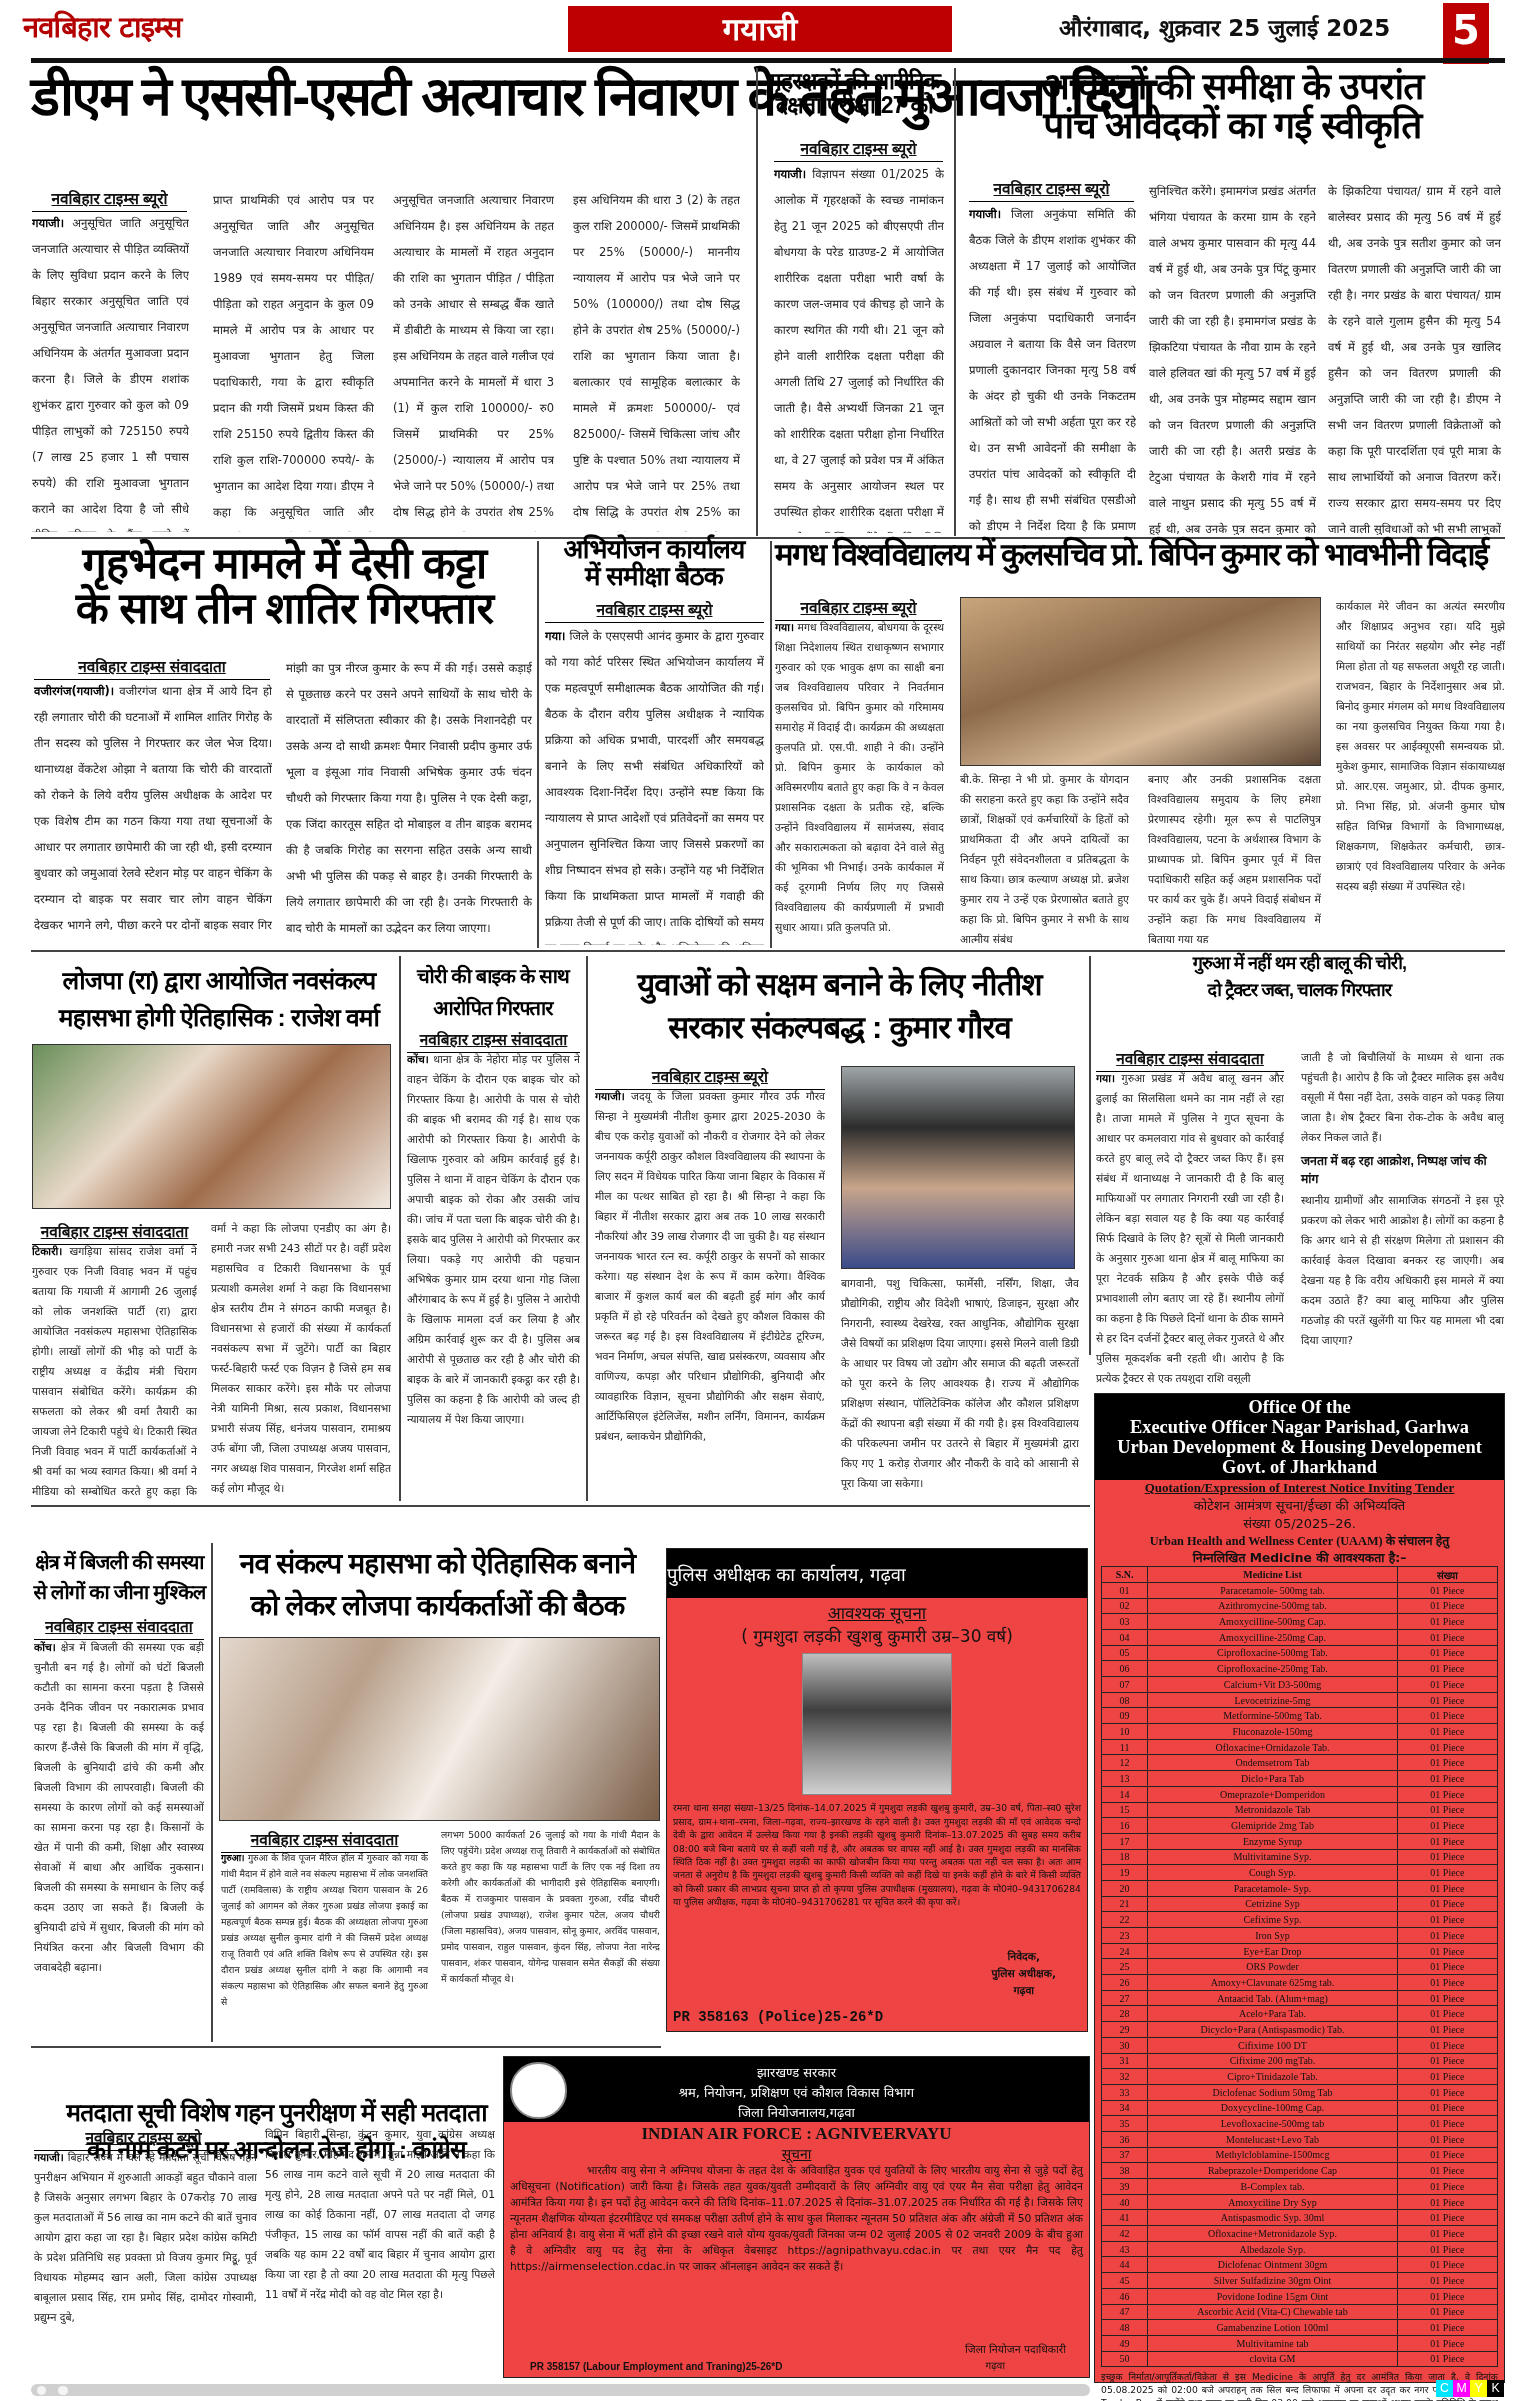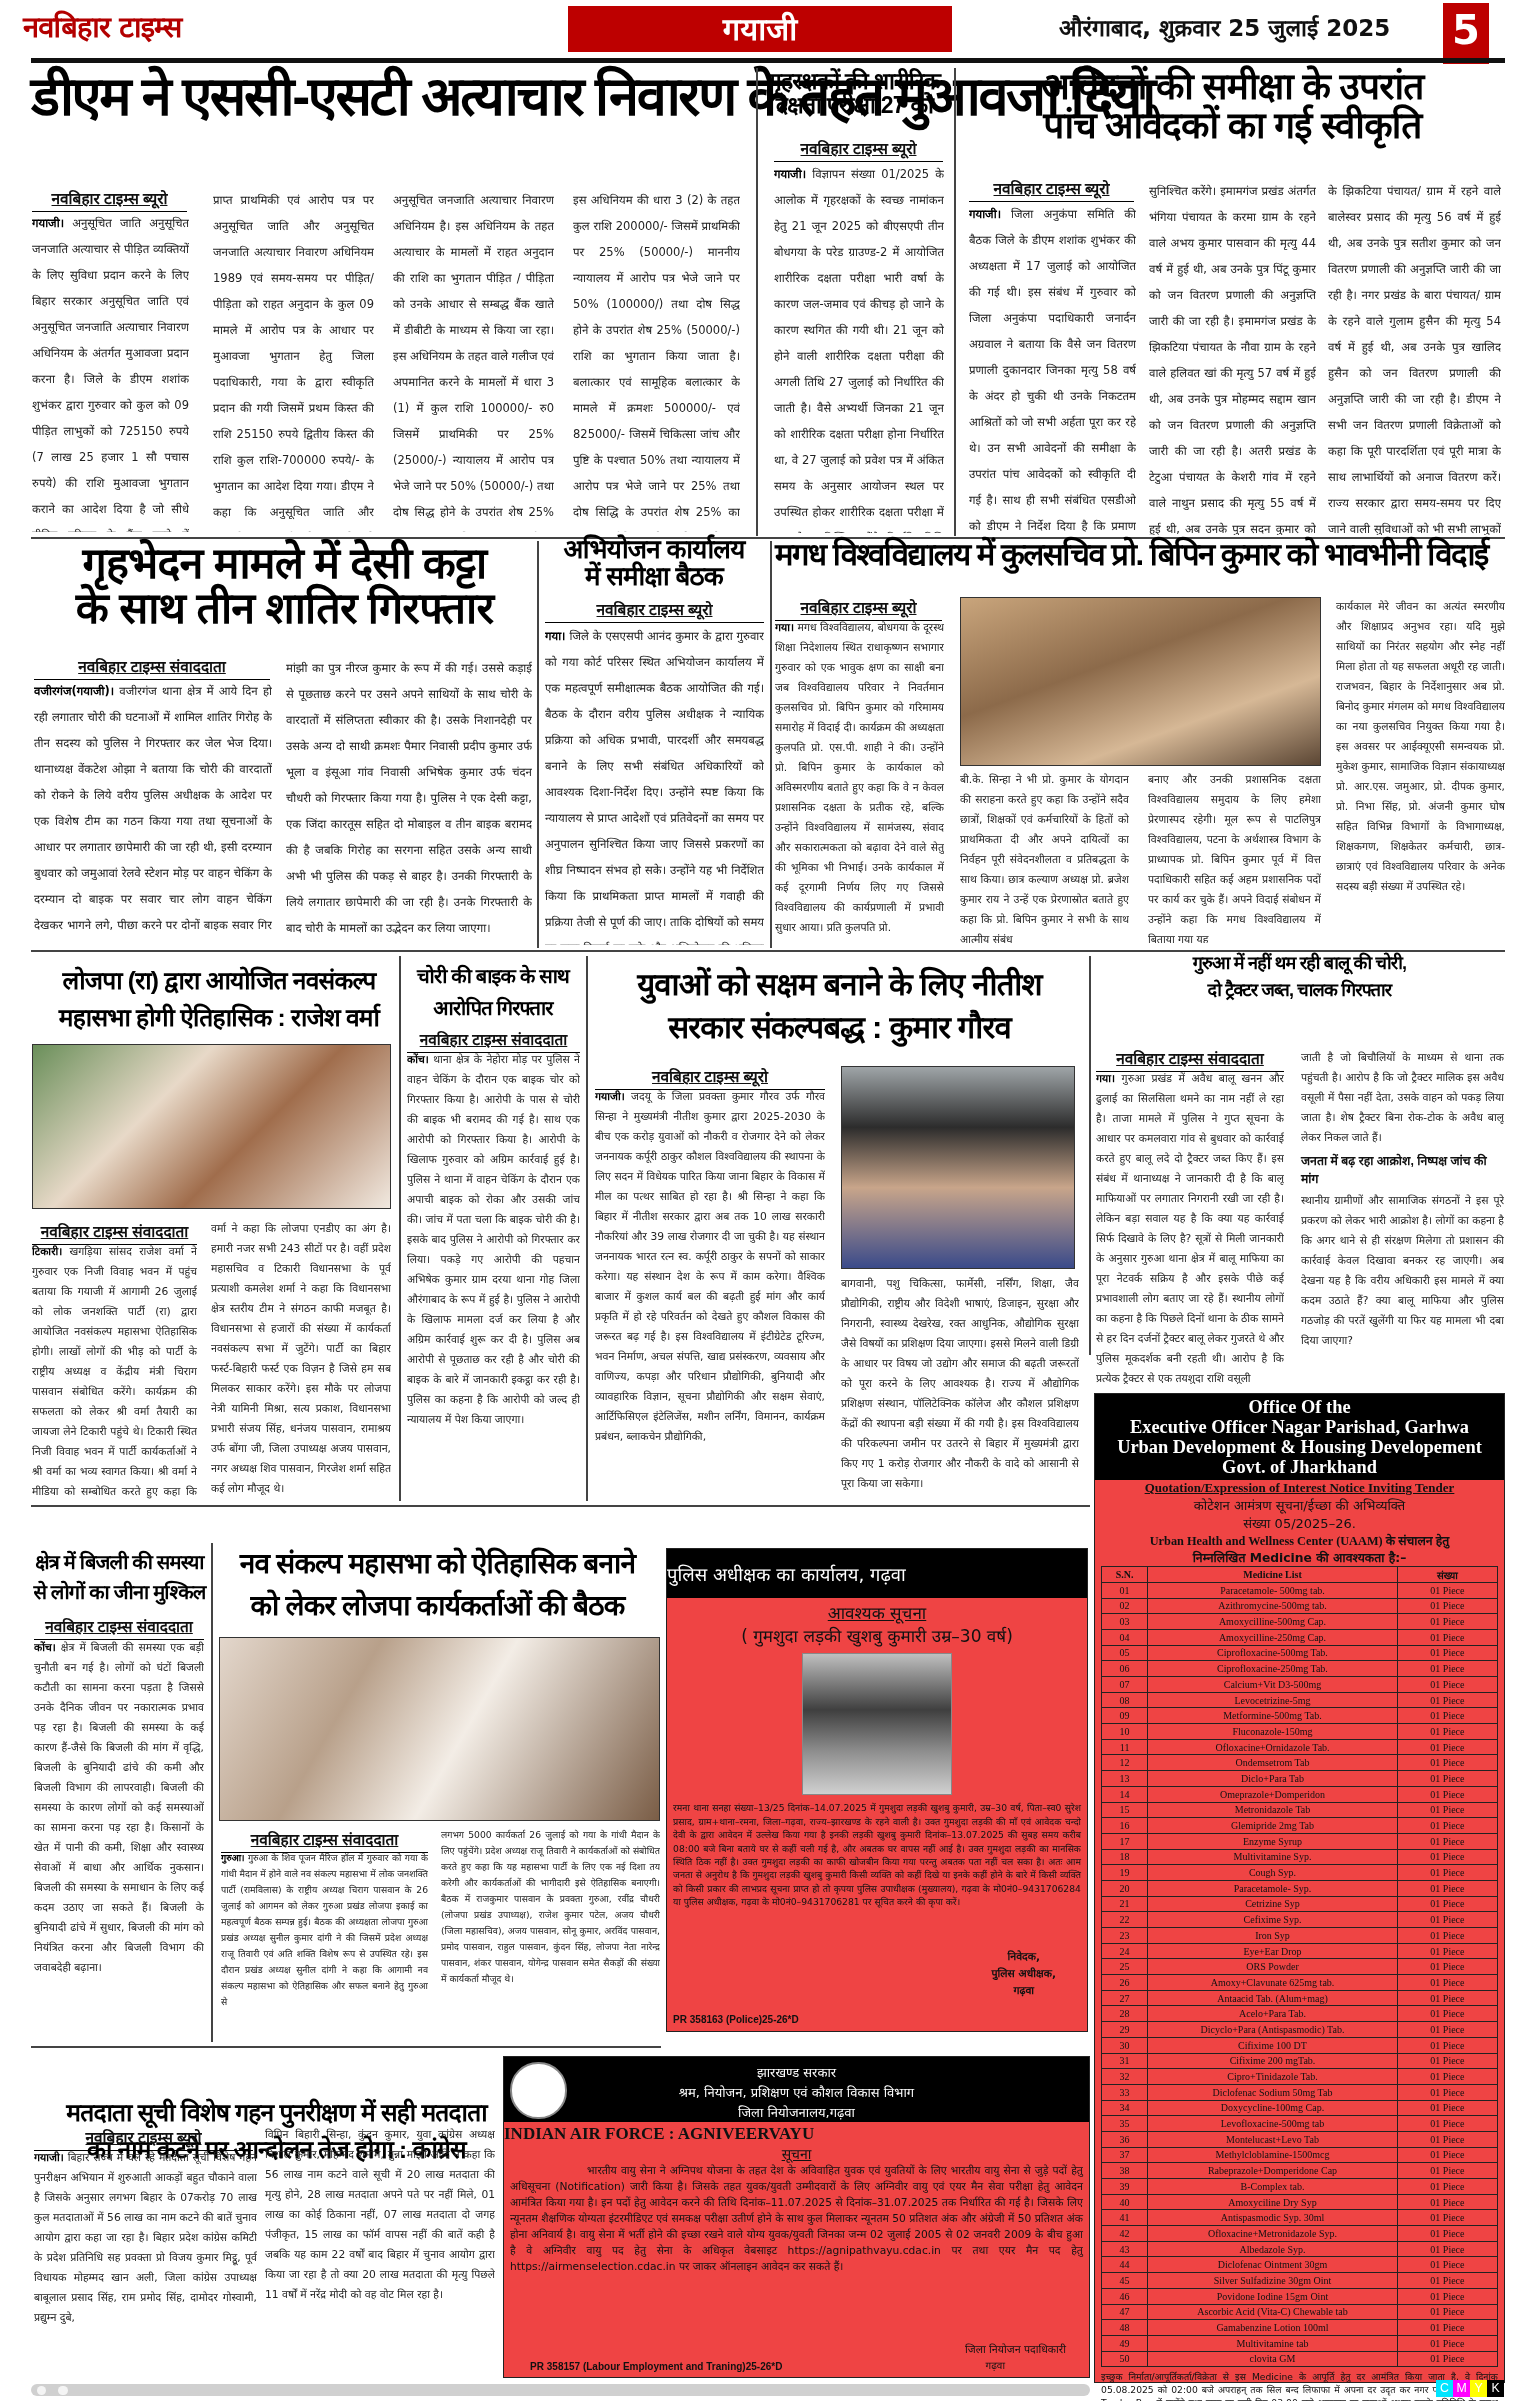--- a/index.html
+++ b/index.html
@@ -440,21 +440,21 @@
   <div style="background:#000;color:#fff;text-align:left;font-size:18.4px;padding:12px 0;">पुलिस अधीक्षक का कार्यालय, गढ़वा</div>
   <div style="text-align:center;font-size:17px;text-decoration:underline;margin-top:3.1px;">आवश्यक सूचना</div>
   <div style="text-align:center;font-size:17px;">( गुमशुदा लड़की खुशबु कुमारी उम्र–30 वर्ष)</div>
   <div class="photo portrait" style="width:150px;height:142px;margin:6.1px auto;border:0.8px solid #888;"></div>
   <div style="padding:0 6.1px;font-size:9.2px;line-height:13.4px;text-align:justify;">रमना थाना सनहा संख्या–13/25 दिनांक–14.07.2025 में गुमशुदा लड़की खुशबु कुमारी, उम्र–30 वर्ष, पिता–स्व0 सुरेश प्रसाद, ग्राम+थाना–रमना, जिला–गढ़वा, राज्य–झारखण्ड के रहने वाली है। उक्त गुमशुदा लड़की की माँ एवं आवेदक चन्दो देवी के द्वारा आवेदन में उल्लेख किया गया है इनकी लड़की खुशबु कुमारी दिनांक–13.07.2025 की सुबह समय करीब 08:00 बजे बिना बताये घर से कहीं चली गई है, और अबतक घर वापस नहीं आई है। उक्त गुमशुदा लड़की का मानसिक स्थिति ठिक नहीं है। उक्त गुमशुदा लड़की का काफी खोजबीन किया गया परन्तु अबतक पता नहीं चल सका है। अतः आम जनता से अनुरोध है कि गुमशुदा लड़की खुशबु कुमारी किसी व्यक्ति को कहीं दिखे या इनके कहीं होने के बारे में किसी व्यक्ति को किसी प्रकार की लाभप्रद सूचना प्राप्त हो तो कृपया पुलिस उपाधीक्षक (मुख्यालय), गढ़वा के मो0नं0–9431706284 या पुलिस अधीक्षक, गढ़वा के मो0नं0–9431706281 पर सूचित करने की कृपा करें।</div>
   <div style="position:absolute;right:31px;top:399px;text-align:center;font-weight:bold;font-size:10.7px;line-height:17px;">
     <div>निवेदक,</div>
     <div>पुलिस अधीक्षक,</div>
     <div>गढ़वा</div>
   </div>
-  <div style="position:absolute;left:6.1px;bottom:6.1px;font-family:Liberation Sans, sans-serif;font-weight:bold;font-size:10px;">PR 358163 (Police)25-26*D</div>
+  <div style="position:absolute;left:6.1px;bottom:6.1px;font-family:Liberation Mono, monospace;font-weight:bold;font-size:14px;">PR 358163 (Police)25-26*D</div>
 </div>
 
 <div class="abs hrule" style="left:31px;top:2046px;width:630px;"></div>
 
 <div class="abs headline hl-center" style="left:31px;top:2057px;width:491px;font-size:24.6px;letter-spacing:-0.8px;line-height:1.5;margin-top:38px;">
   <div>मतदाता सूची विशेष गहन पुनरीक्षण में सही मतदाता</div>
   <div>का नाम कटने पर आन्दोलन तेज होगा : कांग्रेस</div>
 </div>
 <div class="abs byline" style="left:34px;top:2127px;width:219px;">नवबिहार टाइम्स ब्यूरो</div>
 <div class="abs body-text col-text" style="left:34px;top:2148px;width:223px;height:219px;font-size:10.7px;line-height:20px;"><b>गयाजी।</b> बिहार राज्य में चल रहे मतदाता सूची विशेष गहन पुनरीक्षन अभियान में शुरुआती आकड़ों बहुत चौकाने वाला है जिसके अनुसार लगभग बिहार के 07करोड़ 70 लाख कुल मतदाताओं में 56 लाख का नाम कटने की बातें चुनाव आयोग द्वारा कहा जा रहा है। बिहार प्रदेश कांग्रेस कमिटी के प्रदेश प्रतिनिधि सह प्रवक्ता प्रो विजय कुमार मिट्ठू, पूर्व विधायक मोहम्मद खान अली, जिला कांग्रेस उपाध्यक्ष बाबूलाल प्रसाद सिंह, राम प्रमोद सिंह, दामोदर गोस्वामी, प्रद्युम्न दुबे,</div>
@@ -462,21 +462,21 @@
 
 <div class="abs ad-box" style="left:503px;top:2056px;width:587px;height:322px;">
   <div style="background:#000;color:#fff;height:65px;position:relative;">
     <div style="position:absolute;left:6.1px;top:4.6px;width:57px;height:57px;border-radius:28px;background:#fff;border:2.3px double #888;"></div>
     <div style="text-align:center;font-size:13px;line-height:20px;padding-top:6px;">
       <div>झारखण्ड सरकार</div>
       <div>श्रम, नियोजन, प्रशिक्षण एवं कौशल विकास विभाग</div>
       <div>जिला नियोजनालय,गढ़वा</div>
     </div>
   </div>
-  <div style="font-family:'Liberation Serif',serif;font-weight:bold;font-size:17px;margin-top:1.5px;">INDIAN AIR FORCE : AGNIVEERVAYU</div>
+  <div style="text-align:center;font-family:'Liberation Serif',serif;font-weight:bold;font-size:17px;margin-top:1.5px;">INDIAN AIR FORCE : AGNIVEERVAYU</div>
   <div style="text-align:center;font-size:14px;text-decoration:underline;">सूचना</div>
   <div style="padding:0 6.1px;font-size:10.7px;line-height:16px;text-align:justify;text-indent:77px;">भारतीय वायु सेना ने अग्निपथ योजना के तहत देश के अविवाहित युवक एवं युवतियों के लिए भारतीय वायु सेना से जुड़े पदों हेतु अधिसूचना (Notification) जारी किया है। जिसके तहत युवक/युवती उम्मीदवारों के लिए अग्निवीर वायु एवं एयर मैन सेवा परीक्षा हेतु आवेदन आमंत्रित किया गया है। इन पदों हेतु आवेदन करने की तिथि दिनांक–11.07.2025 से दिनांक–31.07.2025 तक निर्धारित की गई है। जिसके लिए न्यूनतम शैक्षणिक योग्यता इंटरमीडिएट एवं समकक्ष परीक्षा उतीर्ण होने के साथ कुल मिलाकर न्यूनतम 50 प्रतिशत अंक और अंग्रेजी में 50 प्रतिशत अंक होना अनिवार्य है। वायु सेना में भर्ती होने की इच्छा रखने वाले योग्य युवक/युवती जिनका जन्म 02 जुलाई 2005 से 02 जनवरी 2009 के बीच हुआ है वे अग्निवीर वायु पद हेतु सेना के अधिकृत वेबसाइट https://agnipathvayu.cdac.in पर तथा एयर मैन पद हेतु https://airmenselection.cdac.in पर जाकर ऑनलाइन आवेदन कर सकते हैं।</div>
   <div style="position:absolute;right:23px;bottom:21.5px;font-size:10.7px;">जिला नियोजन पदाधिकारी</div>
   <div style="position:absolute;left:6.1px;bottom:4.6px;font-family:'Liberation Sans',sans-serif;font-weight:bold;font-size:10px;padding-left:20px;">PR 358157 (Labour Employment and Traning)25-26*D</div>
   <div style="position:absolute;right:84px;bottom:4.6px;font-size:10px;">गढ़वा</div>
 </div>
 
 <div class="abs regbar" style="left:31px;top:2384px;width:1059px;">
   <span class="regdot"></span><span class="regdot"></span>
 </div>

